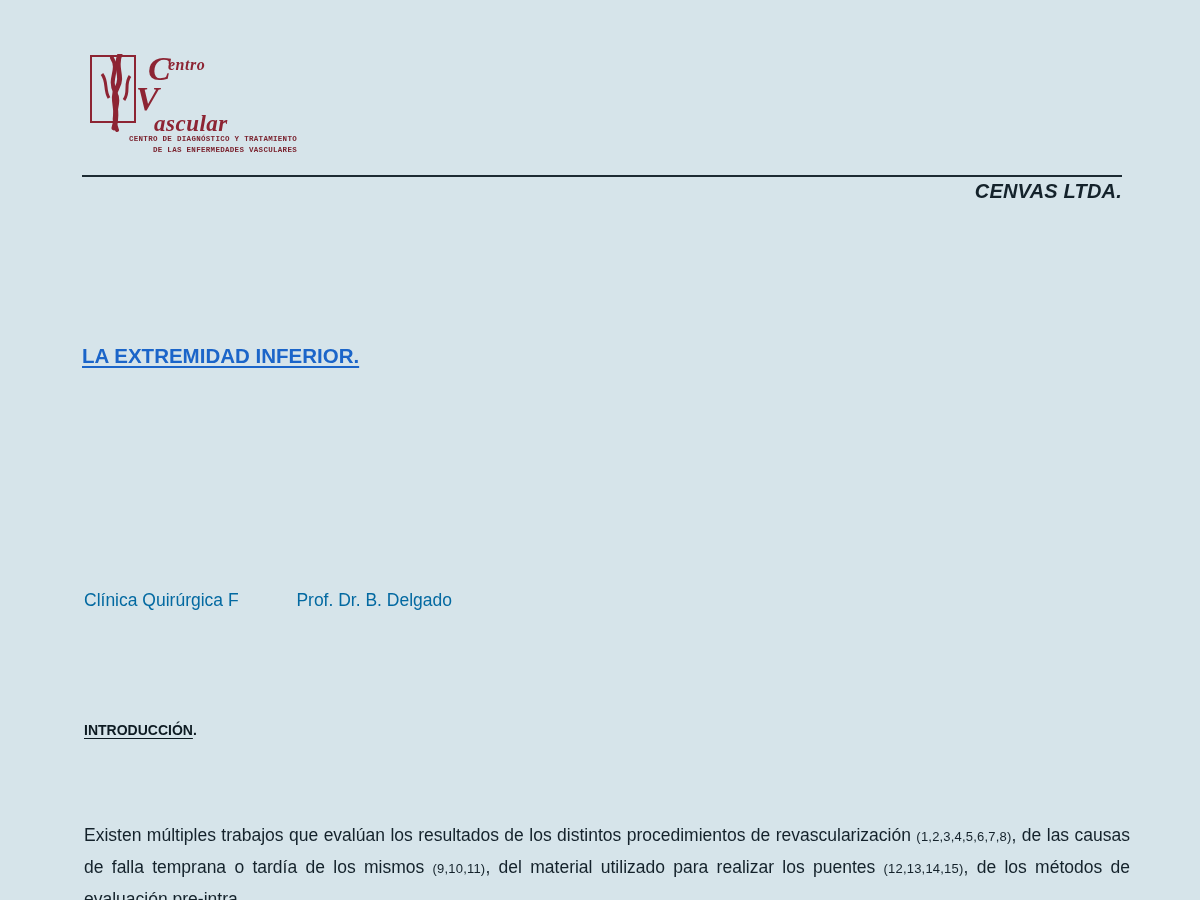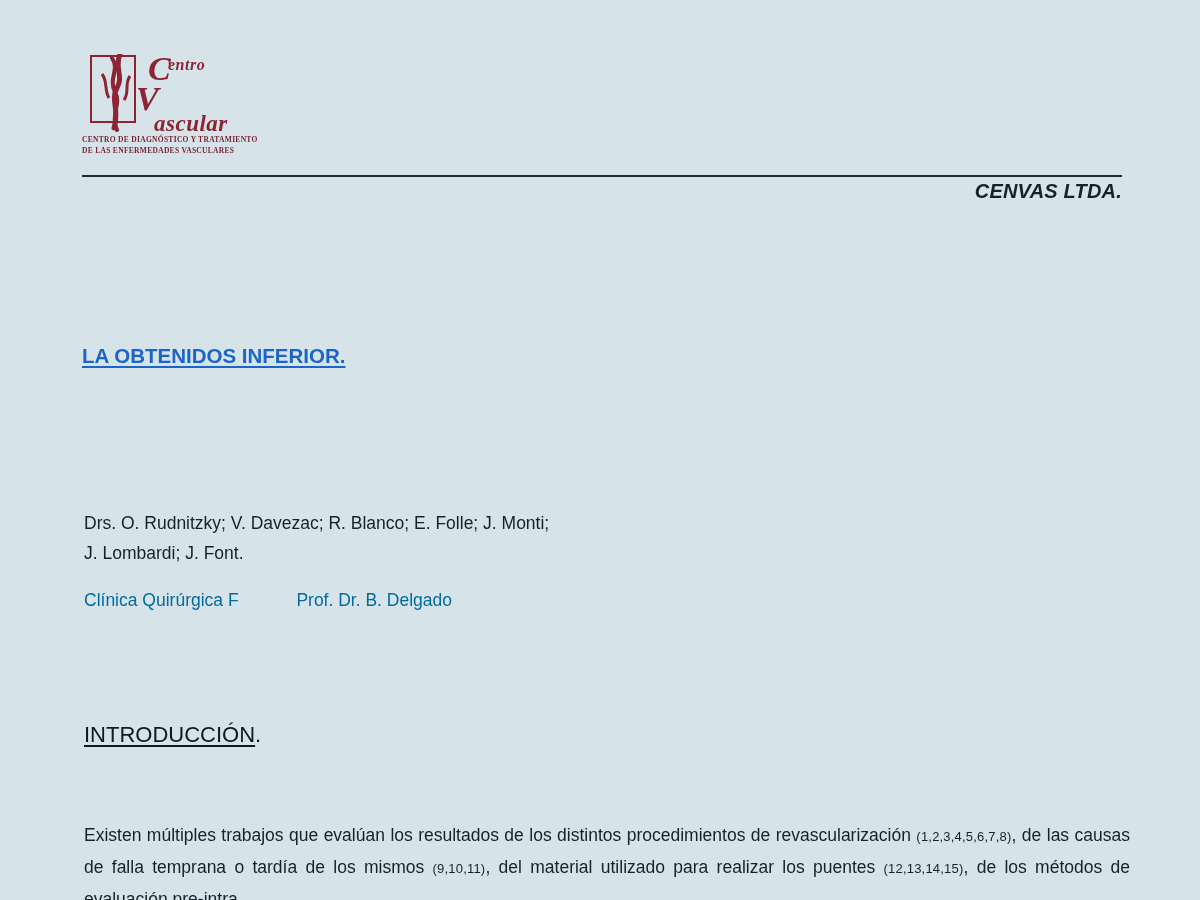--- a/index.html
+++ b/index.html
@@ -76,27 +76,27 @@
     font-size: 34px;
   }
   .logo-cap.c1 { left: 4px; top: -6px; }
   .logo-cap.c2 { left: -8px; top: 24px; }
 
   .logo-sub {
     position: absolute;
     left: 0px;
     top: 82px;
     width: 215px;
-    text-align: left;
+    text-align: right;
     color: #7b2430;
     font-size: 7.5px;
     font-weight: bold;
     letter-spacing: 0.3px;
     line-height: 11px;
-    font-family: Liberation Serif, serif;
+    font-family: Liberation Mono, monospace;
   }
   .rule {
     position: absolute;
     left: 82px;
     top: 175px;
     width: 1040px;
     height: 0;
     border-top: 2px solid #1d2b33;
   }
   .cenvas {
@@ -150,22 +150,22 @@
   .affiliation .gap {
     display: inline-block;
     width: 48px;
   }
 
   
   .section-heading {
     position: absolute;
     left: 84px;
     top: 722px;
-    font-size: 22px;
-    font-weight: normal;
+    font-size: 14px;
+    font-weight: bold;
     color: #0d1a22;
   }
   .section-heading .u {
     text-decoration: underline;
     text-underline-offset: 3px;
   }
 
   
   .body-text {
     position: absolute;
@@ -211,27 +211,23 @@
         <div>DE  LAS ENFERMEDADES VASCULARES</div>
       </div>
     </div>
   </div>
 
   <div class="rule"></div>
 
   <div class="cenvas">CENVAS LTDA.</div>
 
   <div class="doc-title">
-    <span class="last-line">LA OBTENIDOS INFERIOR.</span>
-  </div>
-
-  <div class="authors">
-    <div>Drs. O. Rudnitzky; V. Davezac; R. Blanco; E. Folle; J. Monti;</div>
-    <div>J. Lombardi; J. Font.</div>
-  </div>
+    <span class="last-line">LA EXTREMIDAD INFERIOR.</span>
+  </div>
+
 
   <div class="affiliation">
     <span>Clínica Quirúrgica F</span>
     <span class="gap"></span>
     <span>Prof. Dr. B. Delgado</span>
   </div>
 
   <div class="section-heading">
     <span class="u">INTRODUCCIÓN</span><span>.</span>
   </div>

